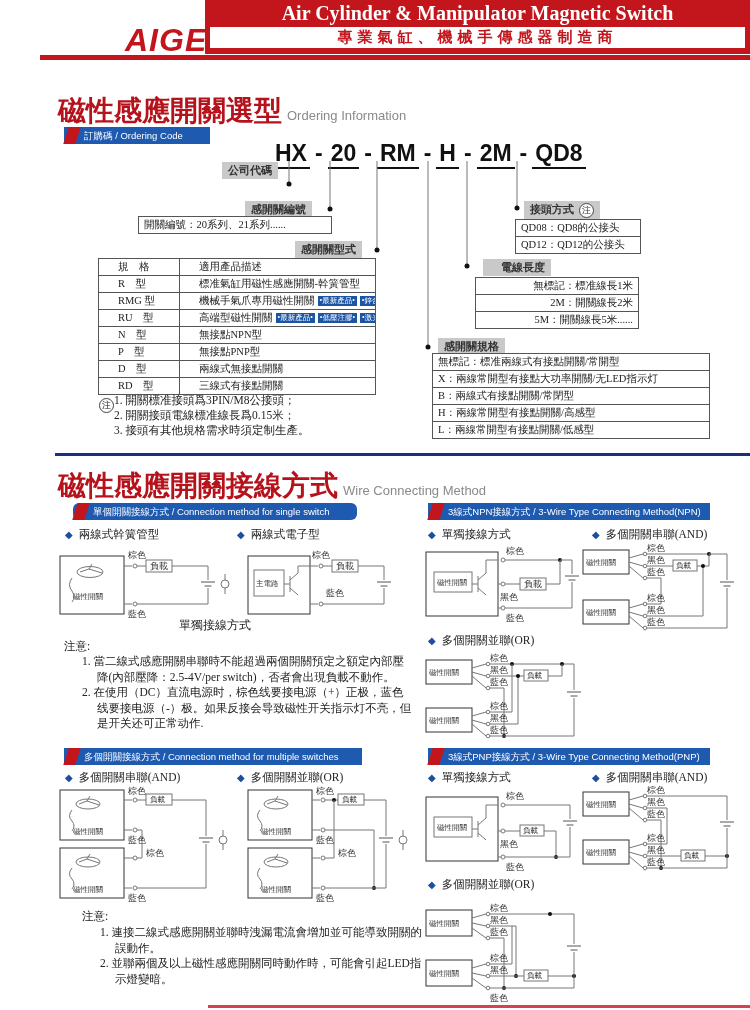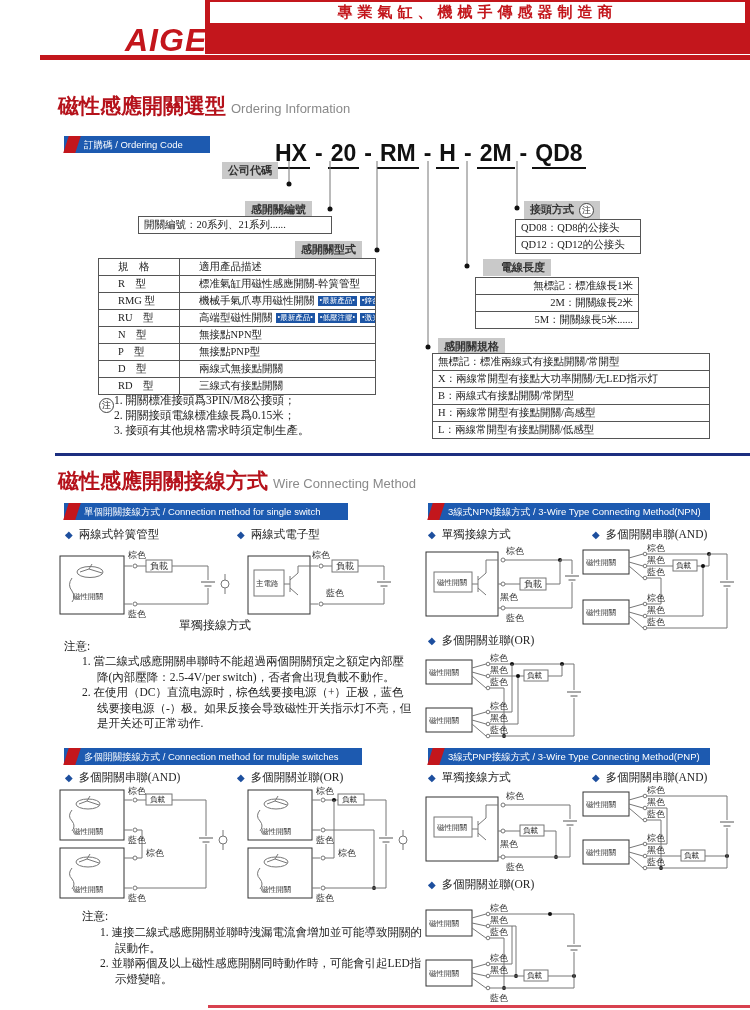--- a/index.html
+++ b/index.html
@@ -10,21 +10,21 @@
         font-style:italic;font-weight:bold;font-size:32px;color:#c3161c;letter-spacing:1px;}
   .logo sup{font-size:12px;font-style:normal;}
   .banner{position:absolute;left:205px;top:0;width:545px;height:54px;background:#c3161c;}
   .banner .bt{color:#fff;font-weight:bold;font-size:20px;text-align:center;padding-top:2px;
         font-family:"Liberation Serif",serif;}
   .banner .bs{margin:2px 5px 0 5px;background:#fff;color:#c3161c;font-size:15px;font-weight:bold;
         text-align:center;letter-spacing:5px;line-height:21px;}
   .redrule{position:absolute;left:40px;top:55px;width:710px;height:5px;background:#c3161c;}
   
   .sec-title{position:absolute;white-space:nowrap;}
-  .sec-title .zh{color:#b5121b;font-size:21px;font-weight:bold;}
+  .sec-title .zh{color:#b5121b;font-size:28px;font-weight:bold;}
   .sec-title .en{color:#8a8a8a;font-size:13px;margin-left:1px;font-family:"Liberation Sans",sans-serif;}
   .sbar{position:absolute;height:17px;background:#1d5ab0;color:#fff;font-size:9.5px;line-height:17px;
         padding:0 6px 0 0;white-space:nowrap;font-family:"Liberation Sans",sans-serif;}
   .sbar .sk{display:inline-block;width:12px;height:17px;background:#c3161c;
         transform:skewX(-18deg);margin:0 6px 0 2px;vertical-align:top;}
   
   .code-row{position:absolute;left:270px;top:140px;font-family:"Liberation Sans",sans-serif;
         font-weight:bold;font-size:23px;color:#111;display:flex;align-items:flex-start;}
   .code-part{border-bottom:2px solid #111;padding:0 3px;margin:0 2px;}
   .code-sep{margin:0 3px;}
@@ -66,29 +66,30 @@
 </style>
 </head>
 <body>
 
 <div class="page">
 
   <div class="logo">
     <span>AIGES</span><sup>®</sup>
   </div>
   <div class="banner">
+    <div class="bt">Air Cylinder &amp; Manipulator Magnetic Switch</div>
     <div class="bs">專業氣缸、機械手傳感器制造商</div>
   </div>
   <div class="redrule"></div>
 
   <div class="sec-title" style="left:58px;top:92px;">
     <span class="zh">磁性感應開關選型</span>
     <span class="en">Ordering Information</span>
   </div>
-  <div class="sbar" style="left:64px;top:136px;width:140px;">
+  <div class="sbar" style="left:64px;top:127px;width:140px;">
     <span class="sk"></span><span>訂購碼 / Ordering Code</span>
   </div>
 
   <div class="code-row">
       <span class="code-part">HX</span>
       <span class="code-sep">-</span>
       <span class="code-part">20</span>
       <span class="code-sep">-</span>
       <span class="code-part">RM</span>
       <span class="code-sep">-</span>
@@ -187,21 +188,21 @@
       <div class="nrow">3. 接頭有其他規格需求時須定制生產。</div>
     </div>
 
   <div class="divider"></div>
 
   <div class="sec-title" style="left:58px;top:467px;">
     <span class="zh">磁性感應開關接線方式</span>
     <span class="en">Wire Connecting Method</span>
   </div>
 
-  <div class="sbar" style="left:64px;top:503px;width:278px;">
+  <div class="sbar" style="left:73px;top:503px;width:278px;border-radius:6px;">
     <span class="sk"></span><span>單個開關接線方式 / Connection method for single switch</span>
   </div>
   <div class="sbar" style="left:428px;top:503px;width:276px;">
     <span class="sk"></span><span>3線式NPN接線方式 / 3-Wire Type Connecting Method(NPN)</span>
   </div>
 
   <div class="dl" style="left:65px;top:527px;"><span class="dm">◆</span><span>兩線式幹簧管型</span></div>
   <div class="dl" style="left:237px;top:527px;"><span class="dm">◆</span><span>兩線式電子型</span></div>
   <div class="dl" style="left:428px;top:527px;"><span class="dm">◆</span><span>單獨接線方式</span></div>
   <div class="dl" style="left:592px;top:527px;"><span class="dm">◆</span><span>多個開關串聯(AND)</span></div>

